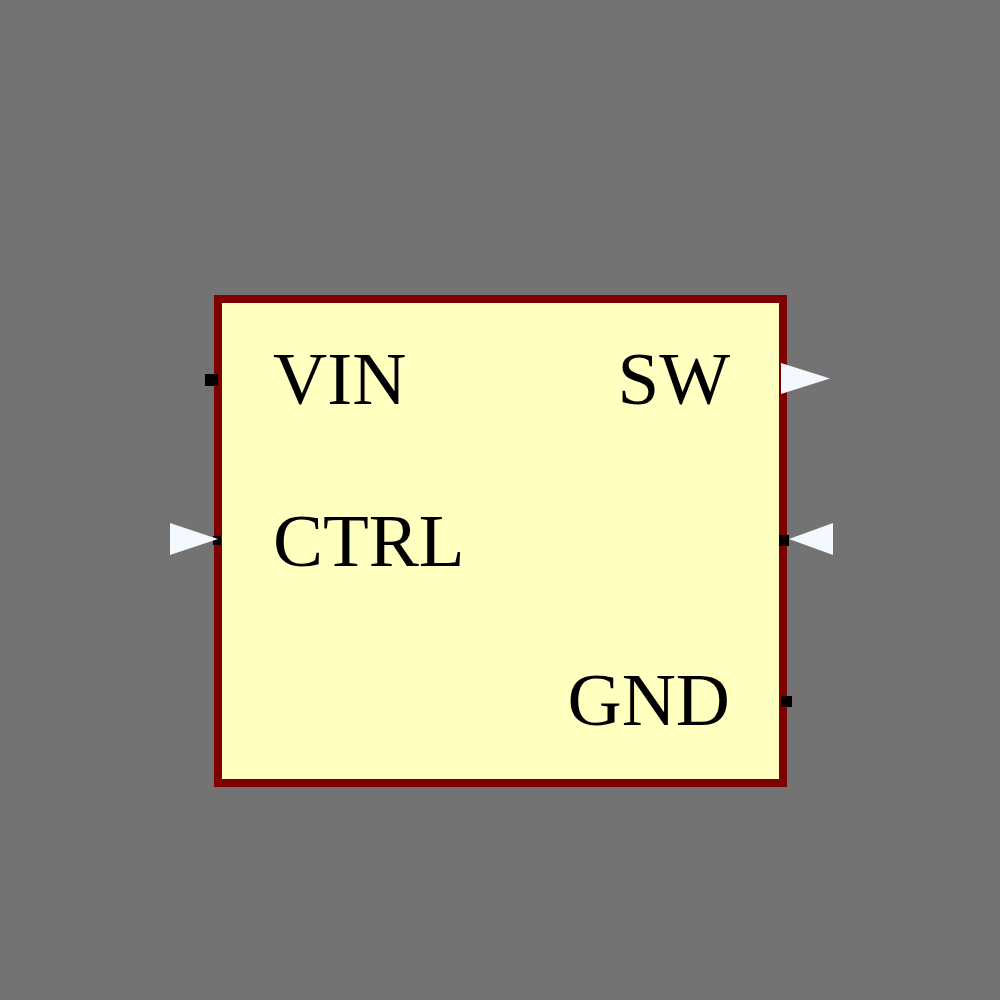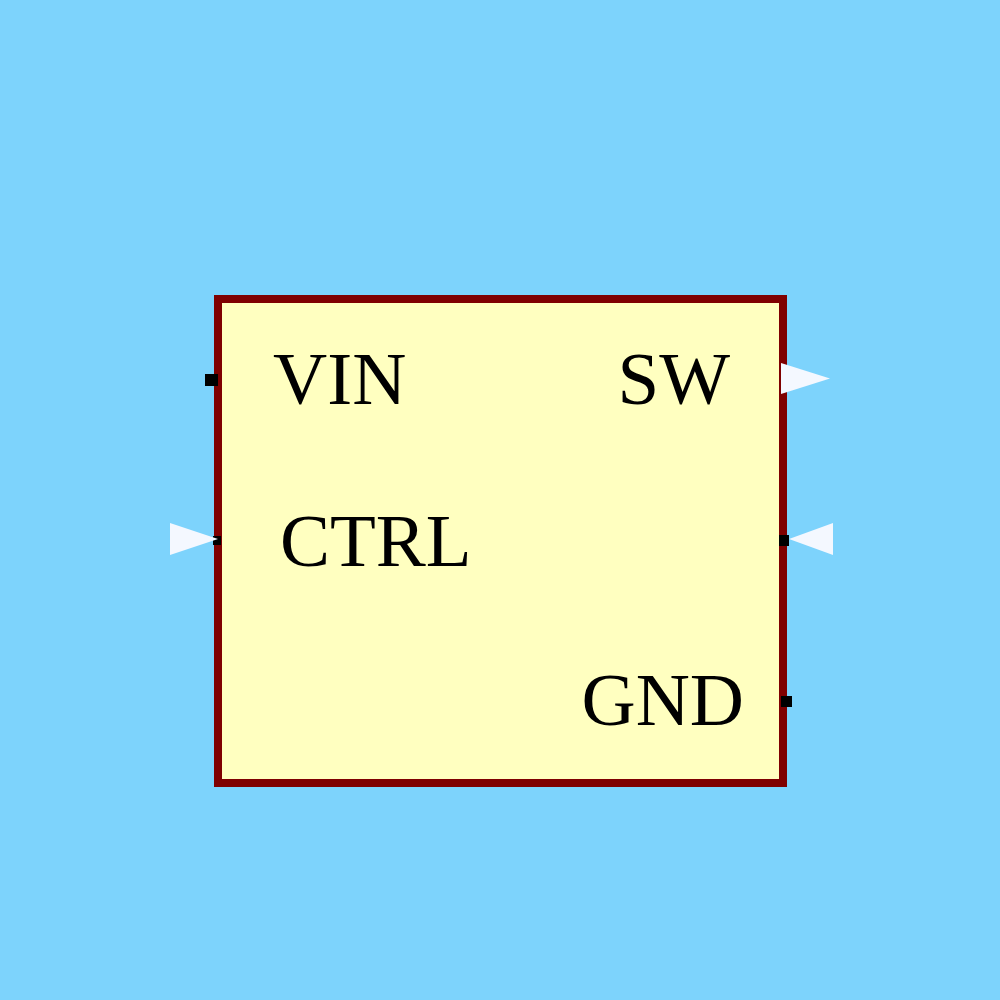--- a/index.html
+++ b/index.html
@@ -4,21 +4,21 @@
 <style>
   html, body {
     margin: 0;
     padding: 0;
     background: #000000;
   }
   .canvas {
     position: relative;
     width: 1000px;
     height: 1000px;
-    background: #7dd3fc;
+    background: #737373;
     overflow: hidden;
     font-family: "Liberation Serif", "DejaVu Serif", serif;
   }
   .symbol-body {
     position: absolute;
     left: 214px;
     top: 295px;
     width: 573px;
     height: 492px;
     box-sizing: border-box;
@@ -27,24 +27,24 @@
   }
   .pin-label {
     position: absolute;
     font-size: 75px;
     line-height: 75px;
     color: #000000;
     white-space: nowrap;
   }
   .pin-label.align-right { text-align: right; }
   .lbl-vin  { left: 273px;  top: 341px; }
-  .lbl-ctrl { left: 280px;  top: 503px; text-align: center; }
+  .lbl-ctrl { left: 273px;  top: 503px; text-align: center; }
   .lbl-sw   { right: 270px; top: 341px; }
   .lbl-fb   { right: 270px; top: 503px; }
-  .lbl-gnd  { right: 256px; top: 662px; }
+  .lbl-gnd  { right: 270px; top: 662px; }
 
   .pin-stub {
     position: absolute;
     background: #000000;
   }
   .stub-vin      { left: 205px; top: 374px; width: 13px; height: 12px; }
   .stub-ctrl-tip { left: 213px; top: 536px; width: 8px;  height: 9px;  }
   .stub-fb-tip   { left: 779px; top: 535px; width: 10px; height: 11px; }
   .stub-gnd      { left: 781px; top: 696px; width: 11px; height: 11px; }
 

